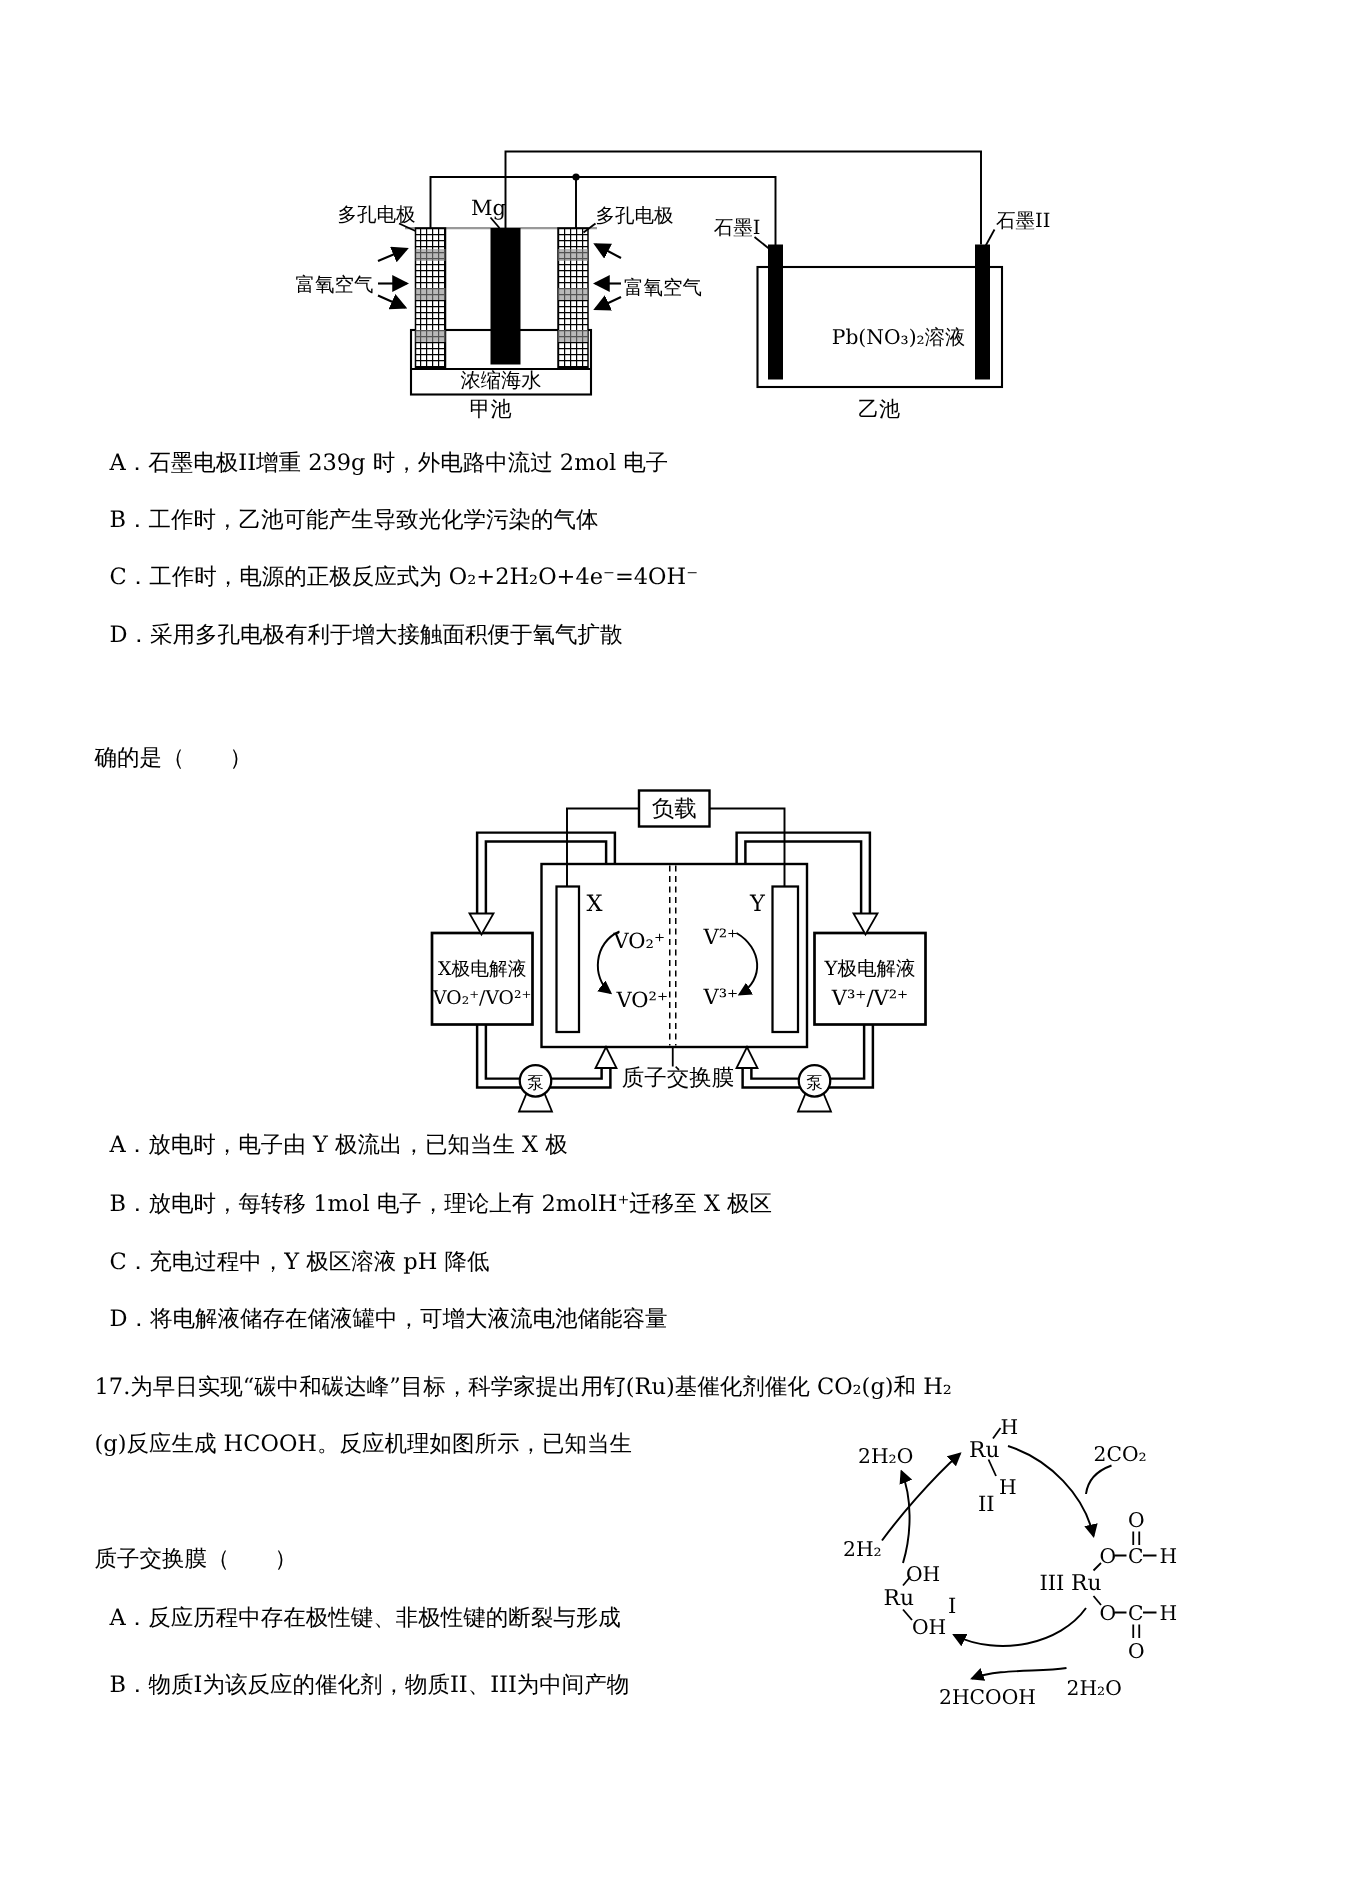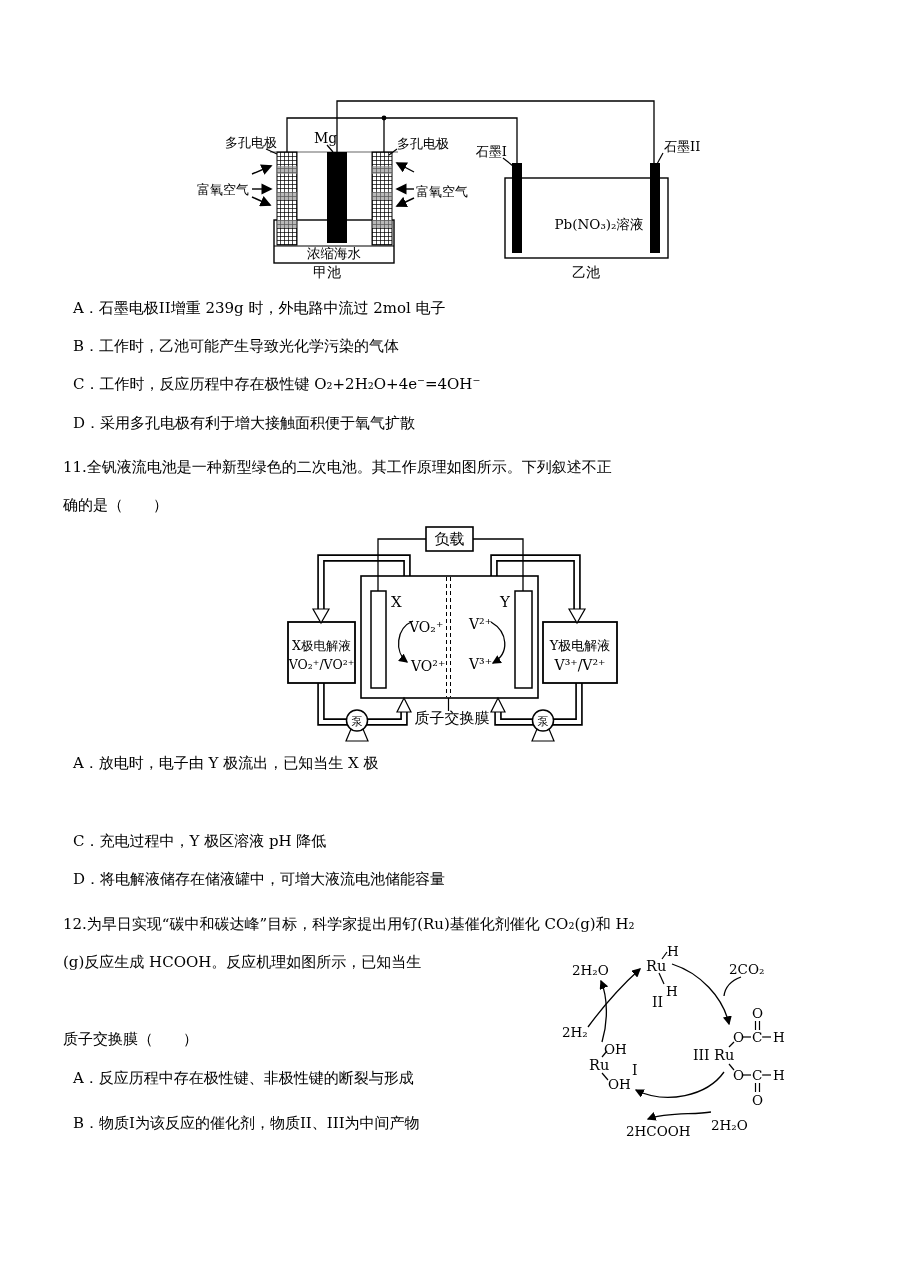--- a/index.html
+++ b/index.html
@@ -91,24 +91,23 @@
     <text x="507" y="156" font-size="13" text-anchor="end">石墨I</text>
     <line class="thin" x1="503" y1="158" x2="513" y2="166"></line>
     <text x="664" y="151" font-size="13">石墨II</text>
     <line class="thin" x1="663" y1="153" x2="657" y2="164"></line>
     <text x="599" y="229" font-size="13.5" text-anchor="middle">Pb(NO₃)₂溶液</text>
     <text x="586" y="277" font-size="14" text-anchor="middle">乙池</text>
   </svg>
 
   <div class="t" style="left:73px;top:296px">A．石墨电极II增重 239g 时，外电路中流过 2mol 电子</div>
   <div class="t" style="left:73px;top:334px">B．工作时，乙池可能产生导致光化学污染的气体</div>
-  <div class="t" style="left:73px;top:372px">C．工作时，反应历程中存在极性键 O₂+2H₂O+4e⁻=4OH⁻</div>
+  <div class="t" style="left:73px;top:372px">C．工作时，电源的正极反应式为 O₂+2H₂O+4e⁻=4OH⁻</div>
   <div class="t" style="left:73px;top:411px">D．采用多孔电极有利于增大接触面积便于氧气扩散</div>
 
-  <div class="t" style="left:63px;top:455px">11.全钒液流电池是一种新型绿色的二次电池。其工作原理如图所示。下列叙述不正</div>
   <div class="t" style="left:63px;top:493px">确的是（　　）</div>
 
   <svg style="left:283px;top:522px" width="340" height="226" viewBox="283 522 340 226">
     <defs>
       <marker id="m2" viewBox="0 0 10 10" refX="8.5" refY="5" markerWidth="7" markerHeight="7" orient="auto">
         <path d="M0,0 L10,5 L0,10 z" fill="#000"></path>
       </marker>
     </defs>
 
     <g>
@@ -173,24 +172,25 @@
     <path class="rarr" d="M413,621 C396,628 394,652 407,662" marker-end="url(#m2)"></path>
     <text x="469" y="629" font-size="14">V²⁺</text>
     <text x="469" y="669" font-size="14">V³⁺</text>
     <path class="rarr" d="M491,622 C508,632 510,653 493,663" marker-end="url(#m2)"></path>
 
     <line class="thin" x1="448.5" y1="698" x2="448.5" y2="711"></line>
     <text x="452" y="723" font-size="15" text-anchor="middle">质子交换膜</text>
   </svg>
 
   <div class="t" style="left:73px;top:751px">A．放电时，电子由 Y 极流出，已知当生 X 极</div>
+  <div class="t" style="left:73px;top:790px">B．放电时，每转移 1mol 电子，理论上有 2molH⁺迁移至 X 极区</div>
   <div class="t" style="left:73px;top:867px">D．将电解液储存在储液罐中，可增大液流电池储能容量</div>
   <div class="t" style="left:73px;top:829px">C．充电过程中，Y 极区溶液 pH 降低</div>
 
-  <div class="t" style="left:63px;top:912px">12.为早日实现“碳中和碳达峰”目标，科学家提出用钌(Ru)基催化剂催化 CO₂(g)和 H₂</div>
+  <div class="t" style="left:63px;top:912px">17.为早日实现“碳中和碳达峰”目标，科学家提出用钌(Ru)基催化剂催化 CO₂(g)和 H₂</div>
   <div class="t" style="left:63px;top:950px">(g)反应生成 HCOOH。反应机理如图所示，已知当生</div>
   <div class="t" style="left:63px;top:1027px">质子交换膜（　　）</div>
 
   <svg style="left:552px;top:938px" width="252" height="212" viewBox="552 938 252 212">
     <defs>
       <marker id="m3" viewBox="0 0 10 10" refX="8.5" refY="5" markerWidth="7" markerHeight="7" orient="auto">
         <path d="M0,0 L10,5 L0,10 z" fill="#000"></path>
       </marker>
     </defs>
 

